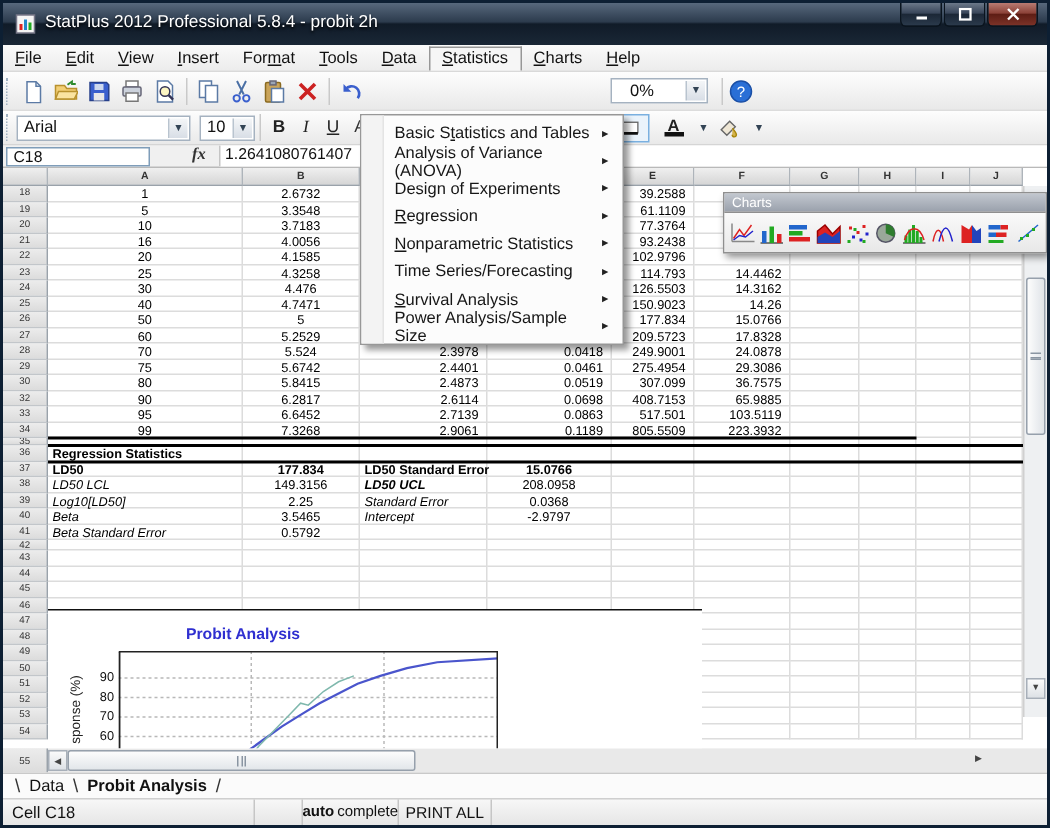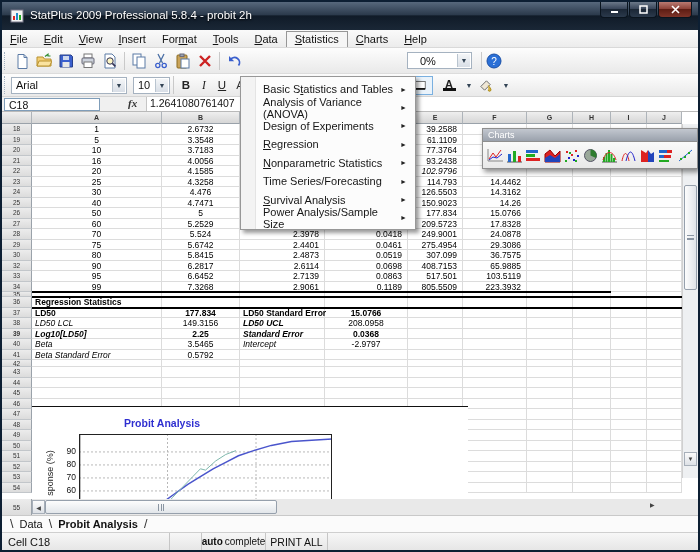--- a/index.html
+++ b/index.html
@@ -133,21 +133,21 @@
 <div id="win">
   <div id="titlebar">
     <span id="titleicon">
       <svg viewBox="0 0 14 14">
           <rect x="1" y="1" width="12" height="12" fill="#f4f4f4" stroke="#778"></rect>
           <rect x="3" y="7" width="2" height="4" fill="#d22"></rect>
           <rect x="6" y="4" width="2" height="7" fill="#28c"></rect>
           <rect x="9" y="6" width="2" height="5" fill="#2a2"></rect>
         </svg>
     </span>
-    <span id="titletext">StatPlus 2009 Professional 5.8.4 - probit 2h</span>
+    <span id="titletext">StatPlus 2012 Professional 5.8.4 - probit 2h</span>
     <div id="winbtns">
       <div class="wbtn">
           <svg width="9" height="9" viewBox="0 0 9 9">
             <rect x="1" y="6" width="7" height="2" fill="#fff"></rect>
           </svg>
         </div>
       <div class="wbtn">
           <svg width="9" height="9" viewBox="0 0 9 9">
             <rect x="1" y="1" width="7" height="7" fill="none" stroke="#fff" stroke-width="1.5"></rect>
           </svg>
@@ -361,21 +361,21 @@
             <div class="cell " style="width: 38px; height: 100%;"></div>
             <div class="cell " style="width: 36px; height: 100%;"></div>
             <div class="cell " style="width: 35px; height: 100%;"></div>
           </div>
           <div class="srow" style="height: 10.5px;">
             <div class="gut" style="height: 100%;">22</div>
             <div class="cell cc" style="width: 130px; height: 100%;">20</div>
             <div class="cell cc" style="width: 78px; height: 100%;">4.1585</div>
             <div class="cell cr" style="width: 85px; height: 100%;"></div>
             <div class="cell cr" style="width: 83px; height: 100%;"></div>
-            <div class="cell cr" style="width: 55px; height: 100%; font-style: italic;">102.9796</div>
+            <div class="cell cr" style="width: 55px; height: 100%;">102.9796</div>
             <div class="cell cr" style="width: 64px; height: 100%;"></div>
             <div class="cell " style="width: 46px; height: 100%;"></div>
             <div class="cell " style="width: 38px; height: 100%;"></div>
             <div class="cell " style="width: 36px; height: 100%;"></div>
             <div class="cell " style="width: 35px; height: 100%;"></div>
           </div>
           <div class="srow" style="height: 10.5px;">
             <div class="gut" style="height: 100%;">23</div>
             <div class="cell cc" style="width: 130px; height: 100%;">25</div>
             <div class="cell cc" style="width: 78px; height: 100%;">4.3258</div>
@@ -566,21 +566,21 @@
             <div class="cell cc" style="width: 78px; height: 100%;">149.3156</div>
             <div class="cell rl ri" style="width: 85px; height: 100%; font-weight: bold;">LD50 UCL</div>
             <div class="cell cc" style="width: 83px; height: 100%;">208.0958</div>
             <div class="cell " style="width: 55px; height: 100%;"></div>
             <div class="cell " style="width: 64px; height: 100%;"></div>
             <div class="cell " style="width: 46px; height: 100%;"></div>
             <div class="cell " style="width: 38px; height: 100%;"></div>
             <div class="cell " style="width: 36px; height: 100%;"></div>
             <div class="cell " style="width: 35px; height: 100%;"></div>
           </div>
-          <div class="srow" style="height: 10.5px; font-weight: bold;">
+          <div class="srow" style="height: 10.5px;">
             <div class="gut" style="height: 100%;">39</div>
             <div class="cell rl ri" style="width: 130px; height: 100%;">Log10[LD50]</div>
             <div class="cell cc" style="width: 78px; height: 100%;">2.25</div>
             <div class="cell rl ri" style="width: 85px; height: 100%;">Standard Error</div>
             <div class="cell cc" style="width: 83px; height: 100%;">0.0368</div>
             <div class="cell " style="width: 55px; height: 100%;"></div>
             <div class="cell " style="width: 64px; height: 100%;"></div>
             <div class="cell " style="width: 46px; height: 100%;"></div>
             <div class="cell " style="width: 38px; height: 100%;"></div>
             <div class="cell " style="width: 36px; height: 100%;"></div>

